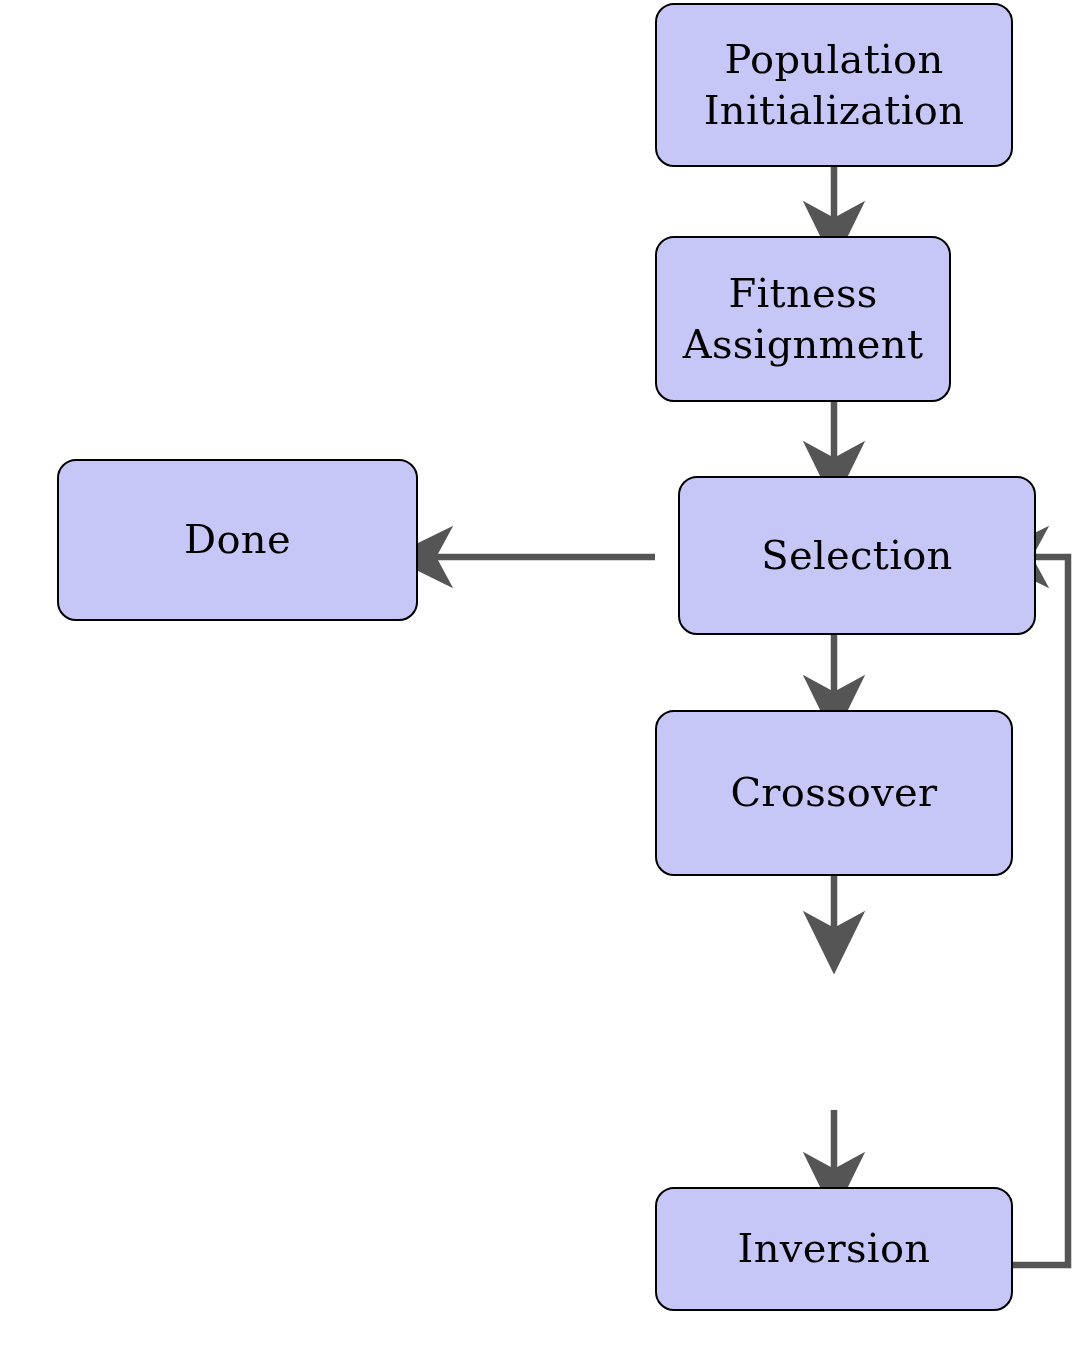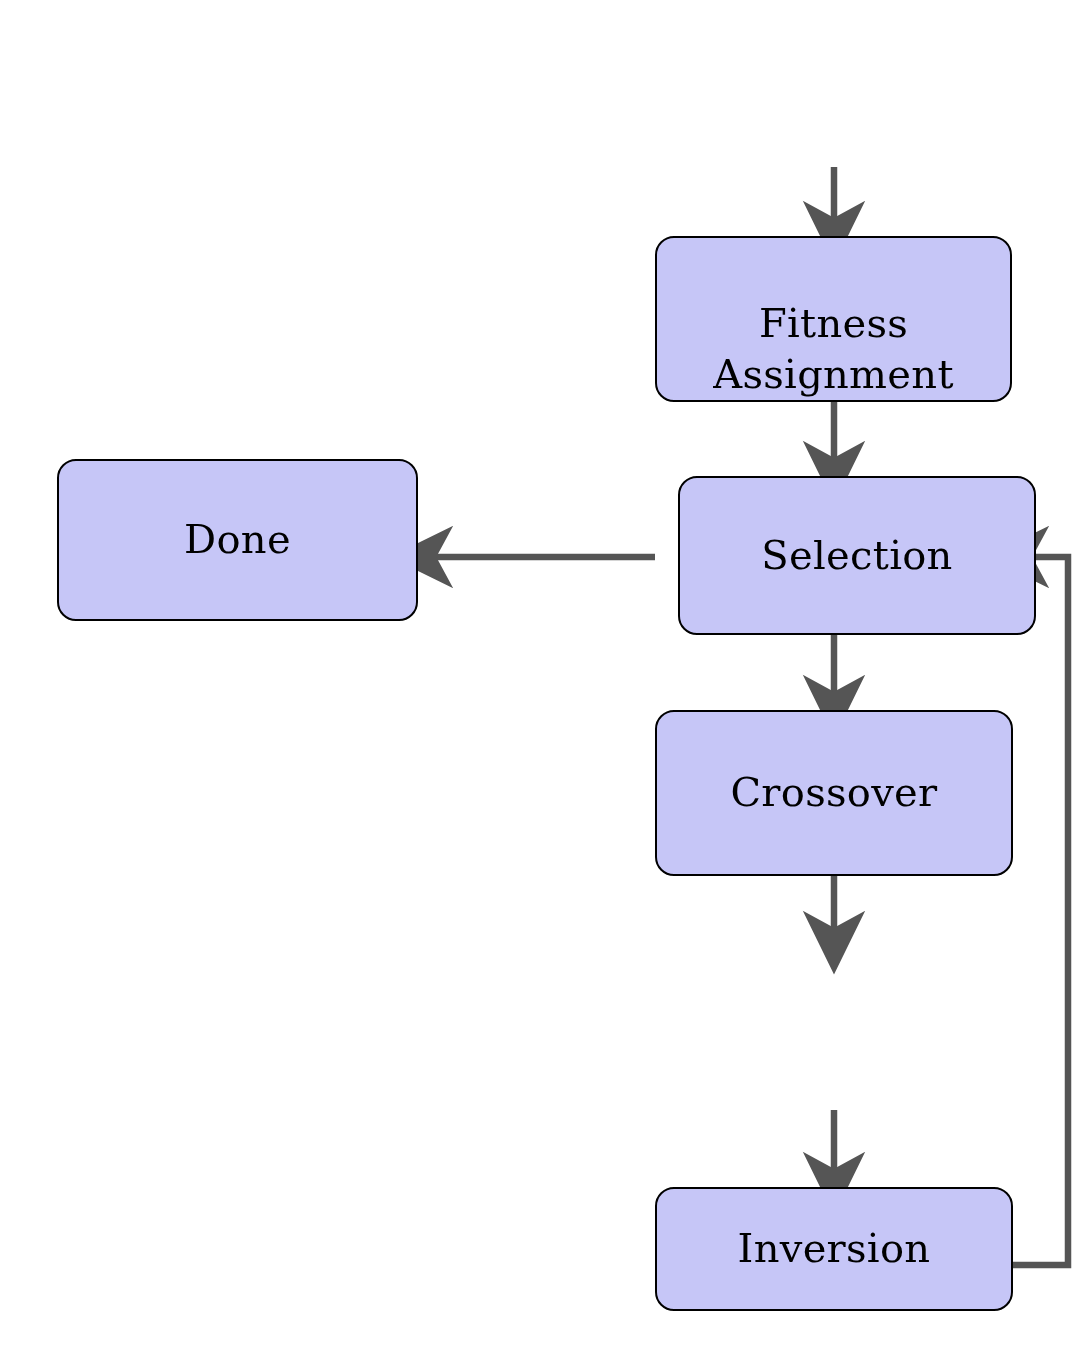--- a/index.html
+++ b/index.html
@@ -44,21 +44,21 @@
     font-weight: 400;
     white-space: pre-line;
   }
   .node-label {
     display: block;
     padding: 0 10px;
     white-space: pre-line;
   }
   
   #node-population   { left: 655px; top: 3px;    width: 358px; height: 164px; }
-  #node-fitness      { left: 655px; top: 236px;  width: 357px; height: 166px; align-items: flex-end; }
+  #node-fitness      { left: 655px; top: 236px;  width: 296px; height: 166px; }
   #node-selection    { left: 678px; top: 476px;  width: 358px; height: 159px; align-items: center; }
   #node-crossover    { left: 655px; top: 710px;  width: 358px; height: 166px; }
   #node-mutation     { left: 655px; top: 946px;  width: 358px; height: 164px; }
   #node-inversion    { left: 655px; top: 1187px; width: 358px; height: 124px; }
   #node-done         { left: 57px;  top: 459px;  width: 361px; height: 162px; }
 </style>
 </head>
 <body>
 
 <div id="diagram-canvas">
@@ -92,20 +92,24 @@
 
     <g>
       <line x1="834" y1="1110" x2="834" y2="1183" stroke="#555555" stroke-width="6.5" marker-end="url(#stealth-down)"></line>
     </g>
 
     <g>
       <path d="M 1013 1265 L 1068 1265 L 1068 557 L 1018 557" fill="none" stroke="#555555" stroke-width="6.5" stroke-linejoin="miter" marker-end="url(#stealth-down)"></path>
     </g>
   </svg>
 
+  <div class="node" id="node-population">
+    <span class="node-label">Population
+Initialization</span>
+  </div>
 
   <div class="node" id="node-fitness">
     <span class="node-label">Fitness
 Assignment</span>
   </div>
 
   <div class="node" id="node-selection">
     <span class="node-label">Selection</span>
   </div>
 

